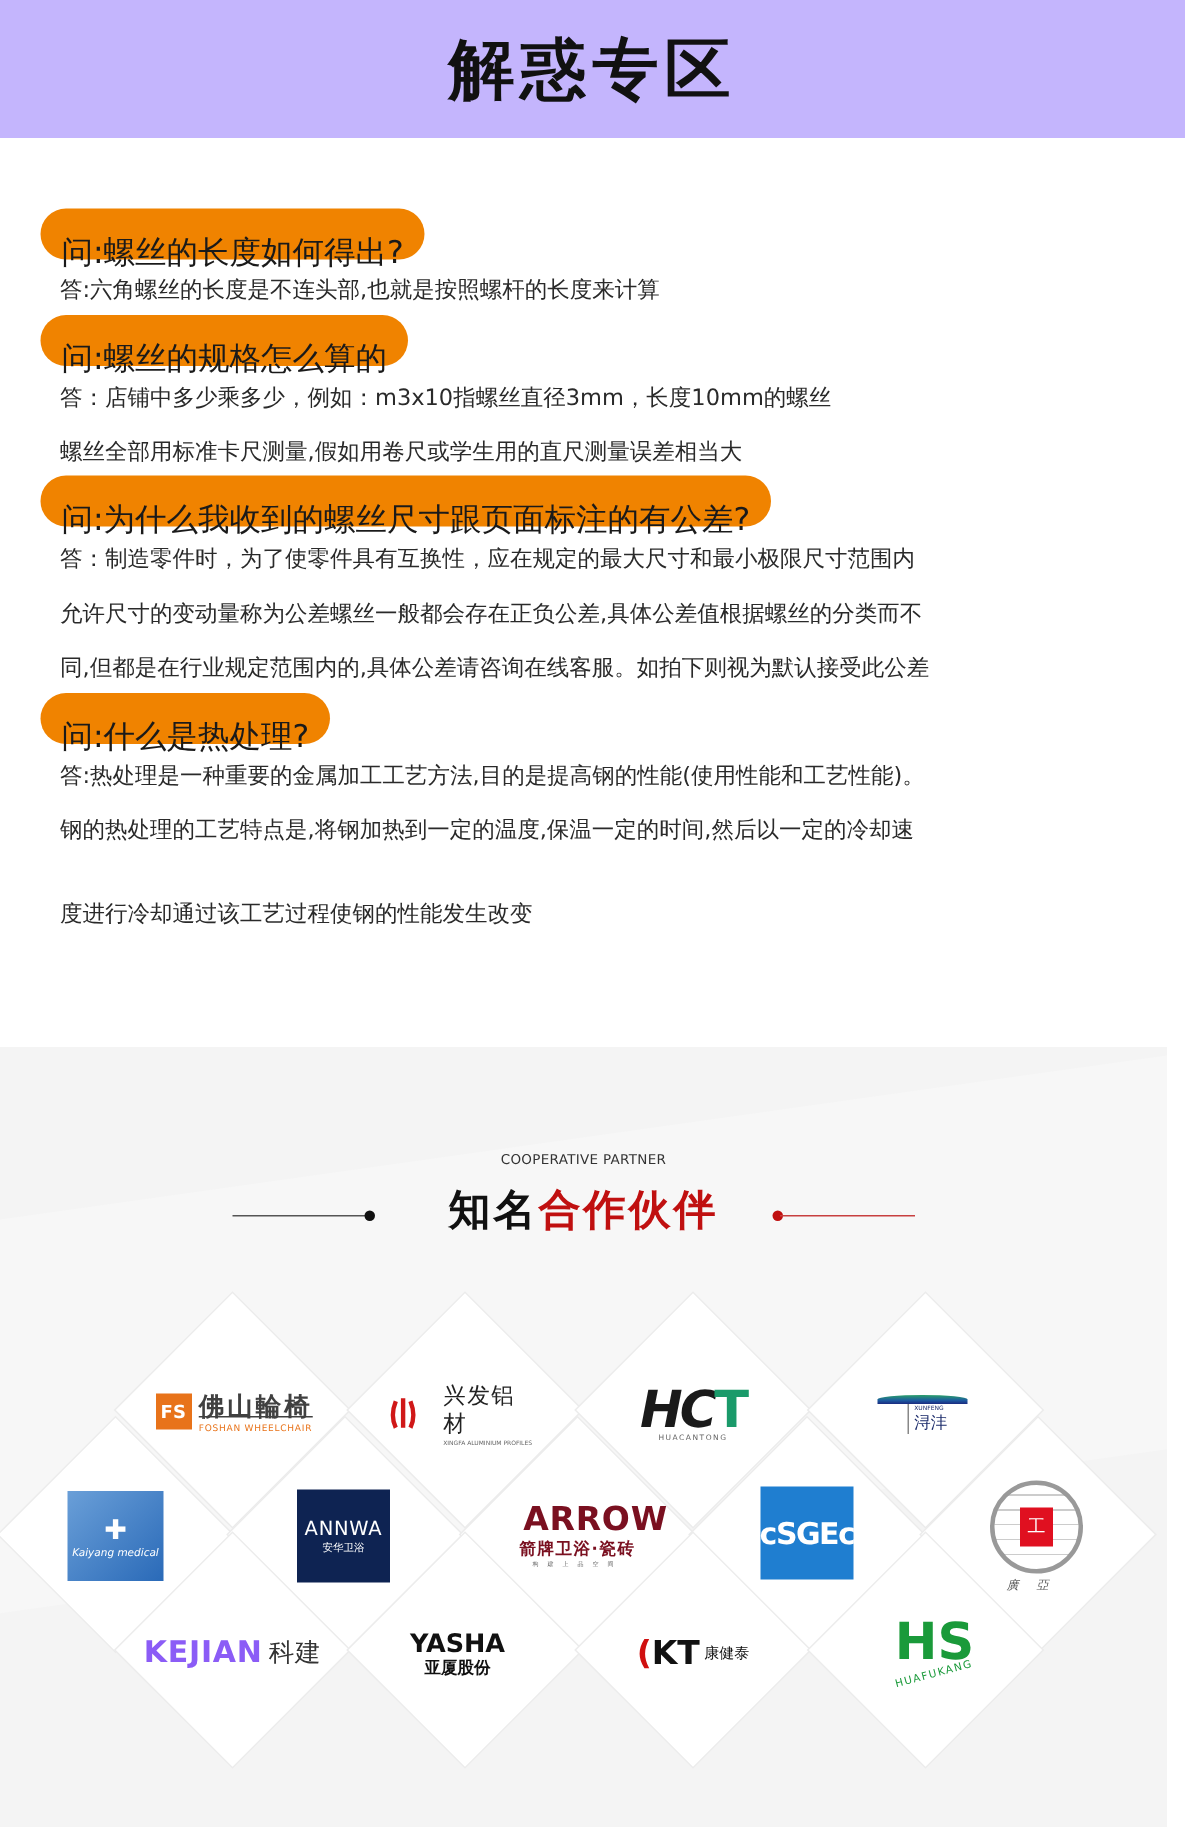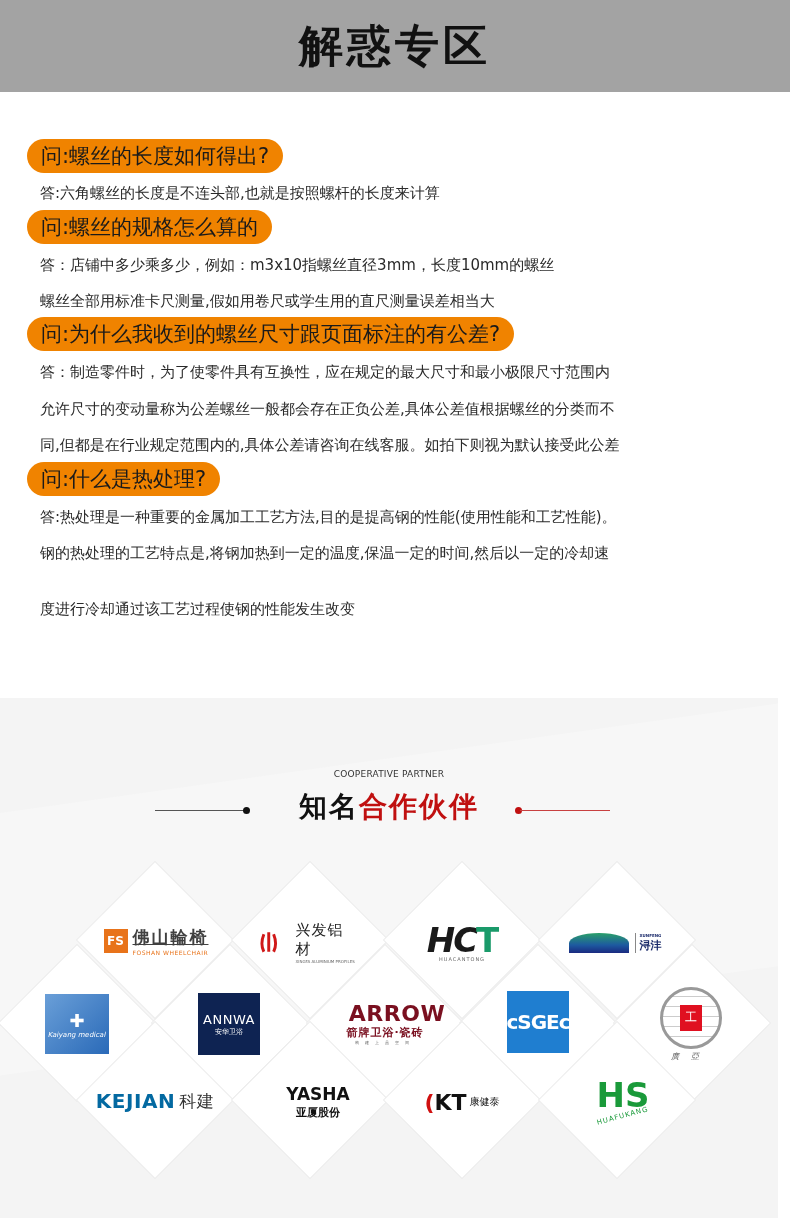--- a/index.html
+++ b/index.html
@@ -1,23 +1,23 @@
 <!DOCTYPE html>
 <html><head>
 <meta charset="utf-8">
 <style>
   * { margin:0; padding:0; box-sizing:border-box; }
   html, body { width:790px; height:1225px; background:#ffffff; overflow:hidden; }
   body { font-family: "DejaVu Sans", "Liberation Sans", sans-serif; color:#333; position:relative; }
 
-  .banner { position:absolute; left:0; top:0; width:790px; height:92px; background:#a3a3a3; display:flex; align-items:center; justify-content:center; }
+  .banner { position:absolute; left:0; top:0; width:790px; height:92px; background:#c4b5fd; display:flex; align-items:center; justify-content:center; }
   .banner-title { font-size:44px; font-weight:bold; color:#111; letter-spacing:4px; }
 
   .faq { position:absolute; left:0; top:0; width:790px; }
-  .q-pill { position:absolute; left:27px; height:34px; background:#f08300; border-radius:17px; color:#1a1a1a; font-size:21px; line-height:34px; padding:0 14px; white-space:nowrap; }
+  .q-pill { position:absolute; left:27px; height:34px; background:#f08300; border-radius:17px; color:#1a1a1a; font-size:21px; line-height:34px; padding:12px 14px; white-space:nowrap; }
   .a-line { position:absolute; left:40px; font-size:15px; color:#2a2a2a; white-space:nowrap; line-height:20px; }
 
   .partners { position:absolute; left:0; top:698px; width:778px; height:520px; background:#f4f4f4; overflow:hidden; }
   .partners::before { content:""; position:absolute; left:-100px; top:60px; width:1000px; height:260px; background:#f7f7f7; transform:rotate(-8deg); }
   .p-sub { position:absolute; left:0; width:778px; top:71px; text-align:center; font-size:9px; color:#333; letter-spacing:0.2px; }
   .p-title { position:absolute; left:0; width:778px; top:90px; text-align:center; font-size:28px; font-weight:bold; color:#111; letter-spacing:2px; }
   .p-title .red { color:#c01010; }
   .line-l { position:absolute; left:155px; top:112px; width:90px; height:1px; background:#555; }
   .dot-l { position:absolute; left:243px; top:109px; width:7px; height:7px; border-radius:50%; background:#111; }
   .line-r { position:absolute; left:520px; top:112px; width:90px; height:1px; background:#c84040; }
@@ -41,21 +41,21 @@
   .l-annwa .n1 { font-size:13px; letter-spacing:0.5px; }
   .l-annwa .n2 { font-size:7px; }
   .l-arrow .n1 { font-size:22px; color:#7a1020; font-weight:bold; letter-spacing:0.5px; line-height:22px;margin-left:24px; }
   .l-arrow .n2 { font-size:11px; color:#7a1020; font-weight:bold; letter-spacing:1px; }
   .l-arrow .n3 { font-size:4px; color:#666; letter-spacing:6px; }
   .l-cscec { width:62px; height:62px; background:#1f7ed0; color:#fff; font-size:20px; font-weight:bold; letter-spacing:-1px; }
   .l-guangya .globe { width:62px; height:62px; border-radius:50%; border:3px solid #999; display:flex; align-items:center; justify-content:center; background:repeating-linear-gradient(0deg,transparent 0 9px,#ccc 9px 10px); }
   .l-guangya .core { width:22px; height:26px; background:#e01020; color:#fff; font-size:12px; display:flex; align-items:center; justify-content:center; }
   .l-guangya .name { font-size:8px; color:#555; letter-spacing:12px; margin-top:2px;font-style:italic; }
   .l-kejian { font-size:20px; color:#1a2a7a; letter-spacing:0.5px; }
-  .l-kejian .k { color:#0369a1; font-weight:bold; }
+  .l-kejian .k { color:#8b5cf6; font-weight:bold; }
   .l-kejian .cn { color:#333; font-size:17px; margin-left:4px; }
   .l-yasha .n1 { font-size:17px; font-weight:bold; color:#111; line-height:16px; }
   .l-yasha .n2 { font-size:11px; color:#111; font-weight:bold; }
   .l-kjt .k { font-size:22px; font-weight:bold; color:#111; }
   .l-kjt .k .c { color:#d01010; }
   .l-kjt .cn { font-size:10px; color:#111; margin-left:3px; }
   .l-hfk .hs { font-size:34px; color:#1a9a3a; font-weight:bold; line-height:34px; }
   .l-hfk .en { font-size:7px; color:#1a9a3a; letter-spacing:1px; transform:rotate(-15deg); }
 </style>
 </head>
@@ -126,21 +126,21 @@
       <span class="name">兴发铝材</span>
       <span class="en">XINGFA ALUMINIUM PROFILES</span>
     </div>
   </div>
 
   <div class="logo l-hct" style="left:412px; top:222px; width:100px; height:46px;">
     <div class="big"><span>HC</span><span class="t">T</span></div>
     <span class="en">HUACANTONG</span>
   </div>
 
-  <div class="logo l-xunfeng" style="left:560px; top:232px; width:110px; height:26px; flex-direction:row;font-weight:bold;">
+  <div class="logo l-xunfeng" style="left:560px; top:232px; width:110px; height:26px; flex-direction:column;">
     <div class="wave"></div>
     <div style="display:flex;flex-direction:column;margin-left:6px;border-left:1px solid #888;padding-left:4px;">
       <span style="font-size:4px;color:#1a2a6a;">XUNFENG</span>
       <span class="name">浔沣</span>
     </div>
   </div>
 
   <div class="logo l-kaiyang" style="left:45px; top:296px;">
     <span style="font-size:18px;font-style:normal;">✚</span>
     <span>Kaiyang medical</span>
@@ -166,21 +166,21 @@
       <div class="core">工</div>
     </div>
     <span class="name">廣亞</span>
   </div>
 
   <div class="logo l-kejian" style="left:95px; top:390px; width:120px; height:26px; flex-direction:row;">
     <span class="k">KEJIAN</span>
     <span class="cn">科建</span>
   </div>
 
-  <div class="logo l-yasha" style="left:278px; top:388px; width:80px; height:34px;justify-content:space-between;">
+  <div class="logo l-yasha" style="left:265px; top:388px; width:80px; height:34px;">
     <span class="n1">YASHA</span>
     <span class="n2">亚厦股份</span>
   </div>
 
   <div class="logo l-kjt" style="left:412px; top:390px; width:100px; height:28px; flex-direction:row;">
     <span class="k"><span class="c">(</span><span>K</span><span>T</span></span>
     <span class="cn">康健泰</span>
   </div>
 
   <div class="logo l-hfk" style="left:578px; top:370px; width:90px; height:62px;">

